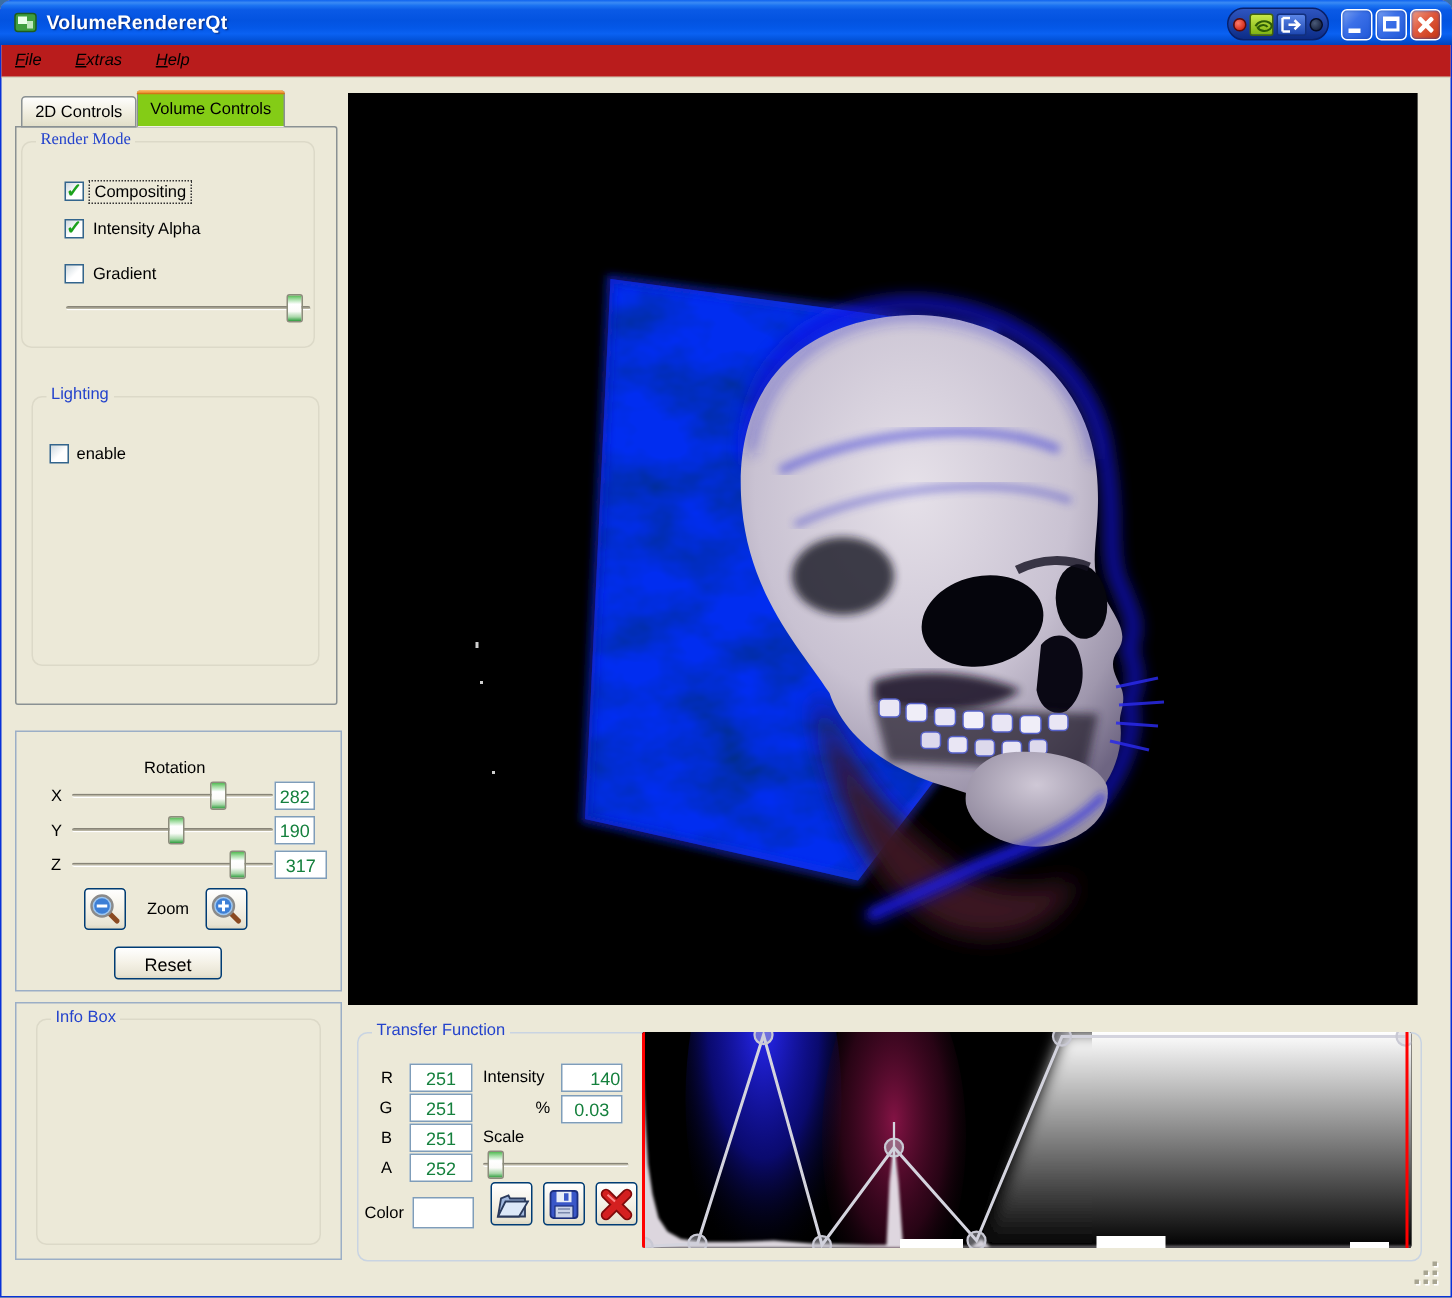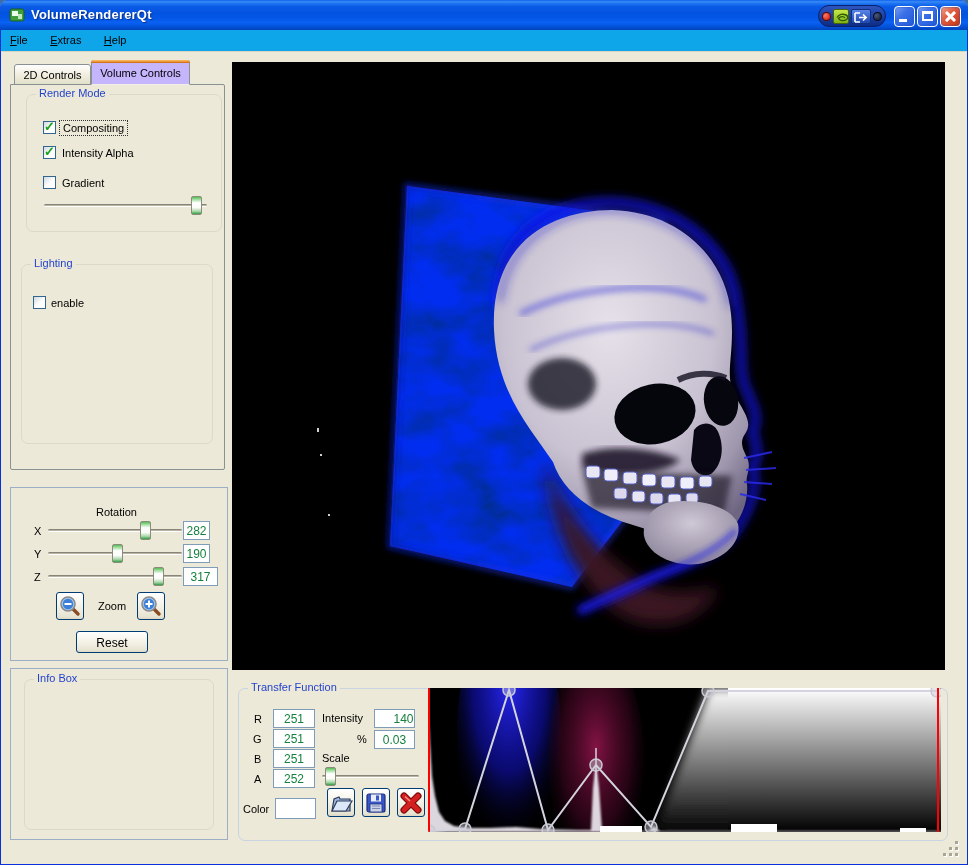--- a/index.html
+++ b/index.html
@@ -21,21 +21,21 @@
   .dot2 { width:9px; height:9px; border-radius:50%; background:radial-gradient(circle at 35% 35%,#4a5a78,#0c1530); border:1px solid #060c22; }
   .capbtn { position:absolute; top:6px; width:21px; height:21px; border-radius:4px; border:1px solid #fff;
     background:linear-gradient(135deg,#7ba1f0 0%,#3b70e8 40%,#2058d8 100%); box-shadow:inset 0 0 2px #1a48b0; }
   .capbtn.min { left:894px; } .capbtn.max { left:917px; }
   .capbtn.close { left:940px; background:linear-gradient(135deg,#f0a088 0%,#e0593d 45%,#c43310 100%); }
   .glyph-min { position:absolute; left:4px; bottom:4px; width:8px; height:3px; background:#fff; }
   .glyph-max { position:absolute; left:4px; top:4px; width:11px; height:10px; border:2px solid #fff; border-top-width:3px; }
   .glyph-x1,.glyph-x2 { position:absolute; left:3px; top:8px; width:13px; height:3px; background:#fff; border-radius:1px; }
   .glyph-x1 { transform:rotate(45deg);} .glyph-x2 { transform:rotate(-45deg);}
   
-  .menubar { position:absolute; left:1px; top:30px; width:966px; height:22px; background:#0ea5e9; border-bottom:1px solid #d8d4c0; }
+  .menubar { position:absolute; left:1px; top:30px; width:966px; height:22px; background:#b91c1c; border-bottom:1px solid #d8d4c0;font-style:italic; }
   .menu-item { display:inline-block; padding:4px 9px 3px 9px; font-size:11px; color:#000; }
   
   .groupbox { position:absolute; border:1px solid #dcd9c8; border-radius:7px; }
   .gb-title { position:absolute; top:-8px; left:9px; background:#ece9d8; padding:0 3px; color:#2443cc; font-size:11px; white-space:nowrap; }
   .bframe { position:absolute; border:1px solid #9baec6; }
   .checkbox { position:absolute; width:13px; height:13px; border:1px solid #33658d; background:linear-gradient(135deg,#cfd9df,#ffffff 55%); }
   .checkbox.checked::after { content:"\2713"; position:absolute; left:0px; top:-3px; font-size:13px; font-weight:bold; color:#1ba11b; }
   .cblabel { position:absolute; font-size:11px; color:#000; }
   .focusring { outline:1px dotted #333; padding:1px 3px; }
   .slider { position:absolute; }
@@ -45,21 +45,21 @@
   .editbox { position:absolute; border:1px solid #7f9db9; background:#fff; font-size:12px; text-align:center; color:#15803d; padding-top:2px; }
   .xpbtn { position:absolute; border:1px solid #003c74; border-radius:3px;
     background:linear-gradient(180deg,#ffffff 0%,#f4f1e6 50%,#e8e4d3 90%,#ddd8c4 100%); font-size:11px; text-align:center; }
   .xpbtn .ic { position:absolute; left:50%; top:50%; transform:translate(-50%,-50%); }
   .lbl { position:absolute; font-size:11px; color:#000; white-space:nowrap; }
   
   .tabpanel { position:absolute; left:10px; top:84px; width:215px; height:386px; border:1px solid #8a9193; border-radius:0 2px 2px 2px; }
   .tab { position:absolute; font-size:11px; text-align:center; border:1px solid #8a9193; border-radius:3px 3px 0 0;
     background:linear-gradient(180deg,#fefefd,#f0edde 55%,#e2dfc9); padding-top:4px; }
   .tab.inactive { left:14px; top:64px; width:77px; height:21px; }
-  .tab.active { left:91px; top:60px; width:99px; height:25px; background:#c4b5fd; border-bottom:1px solid #f2efe4; z-index:3; padding-top:6px; }
+  .tab.active { left:91px; top:60px; width:99px; height:25px; background:#84cc16; border-bottom:1px solid #f2efe4; z-index:3; padding-top:6px; }
   .tab-accent { position:absolute; left:-1px; top:-1px; width:99px; height:3px; border-radius:3px 3px 0 0;
     background:linear-gradient(180deg,#ffc06a,#e68b2c); border-bottom:1px solid #d47517; }
   
   .viewport { position:absolute; left:232px; top:62px; width:713px; height:608px; background:#000; }
   
   .histwidget { position:absolute; left:428px; top:688px; width:513px; height:144px; background:#000; border-radius:2px; overflow:hidden; }
   .tf-pt { fill:rgba(205,205,215,.45); stroke:#c9c9d4; stroke-width:1.5; }
   .resize-grip { position:absolute; left:944px; top:842px; width:16px; height:16px; }
   .grip-dot { position:absolute; width:3px; height:3px; background:#a8a592; box-shadow:1px 1px 0 #fff; }
 </style>
@@ -108,21 +108,21 @@
     <span class="menu-item"><u>H</u>elp</span>
   </div>
 
   <div class="tab inactive">2D Controls</div>
   <div class="tab active">
     <span class="tab-accent"></span>
     <span>Volume Controls</span>
   </div>
   <div class="tabpanel"></div>
 
-  <div class="groupbox" style="left:26px;top:94px;width:196px;height:138px;">
+  <div class="groupbox" style="left:14px;top:94px;width:196px;height:138px;font-family:Liberation Serif, serif;">
     <span class="gb-title">Render Mode</span>
   </div>
   <span class="checkbox checked" style="left:43px;top:121px;"></span>
   <span class="cblabel focusring" style="left:60px;top:121px;">Compositing</span>
   <span class="checkbox checked" style="left:43px;top:146px;"></span>
   <span class="cblabel" style="left:62px;top:147px;">Intensity Alpha</span>
   <span class="checkbox" style="left:43px;top:176px;"></span>
   <span class="cblabel" style="left:62px;top:177px;">Gradient</span>
   <div class="slider" style="left:44px;top:196px;width:163px;height:19px;">
     <div class="track"></div>

